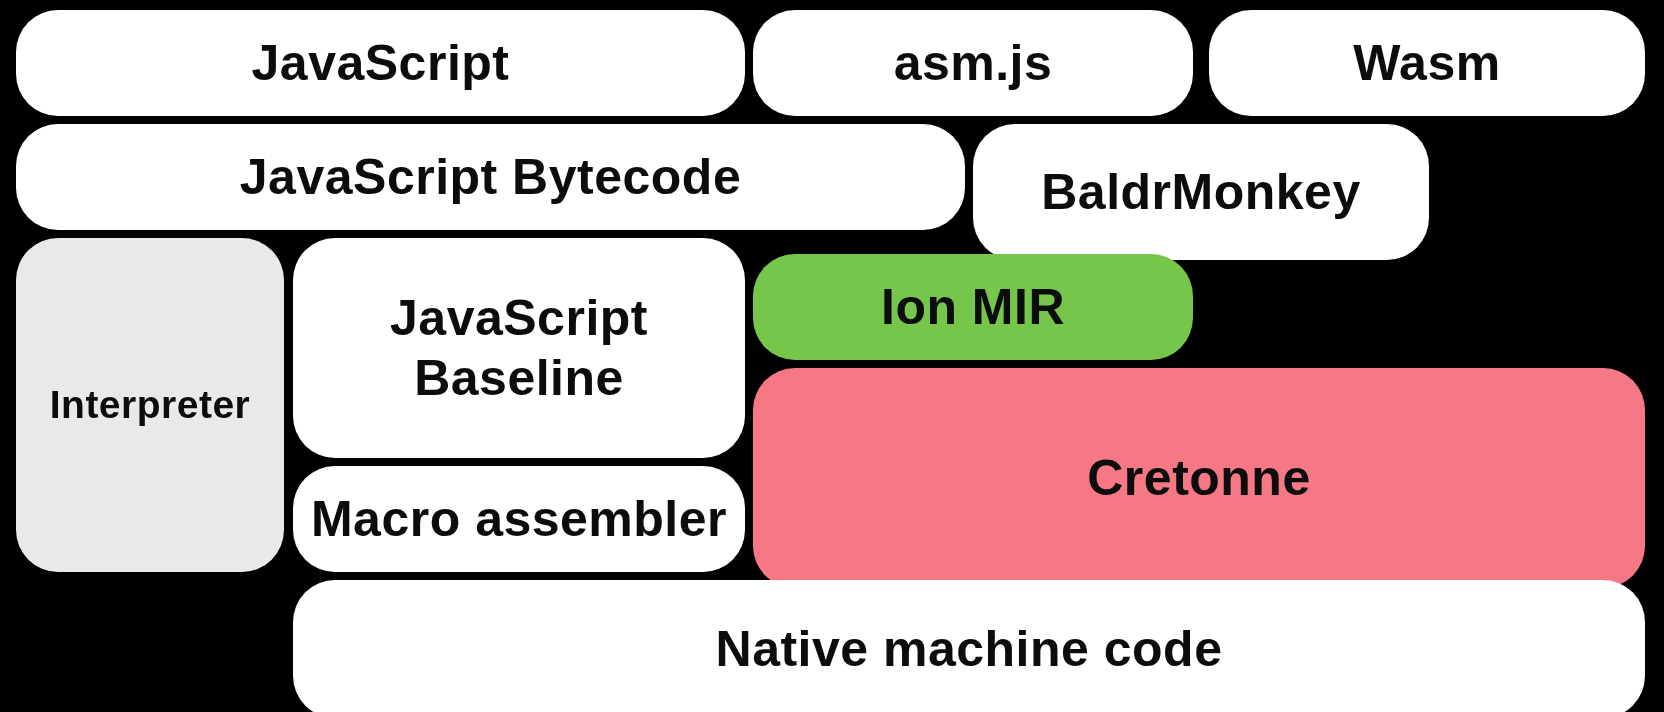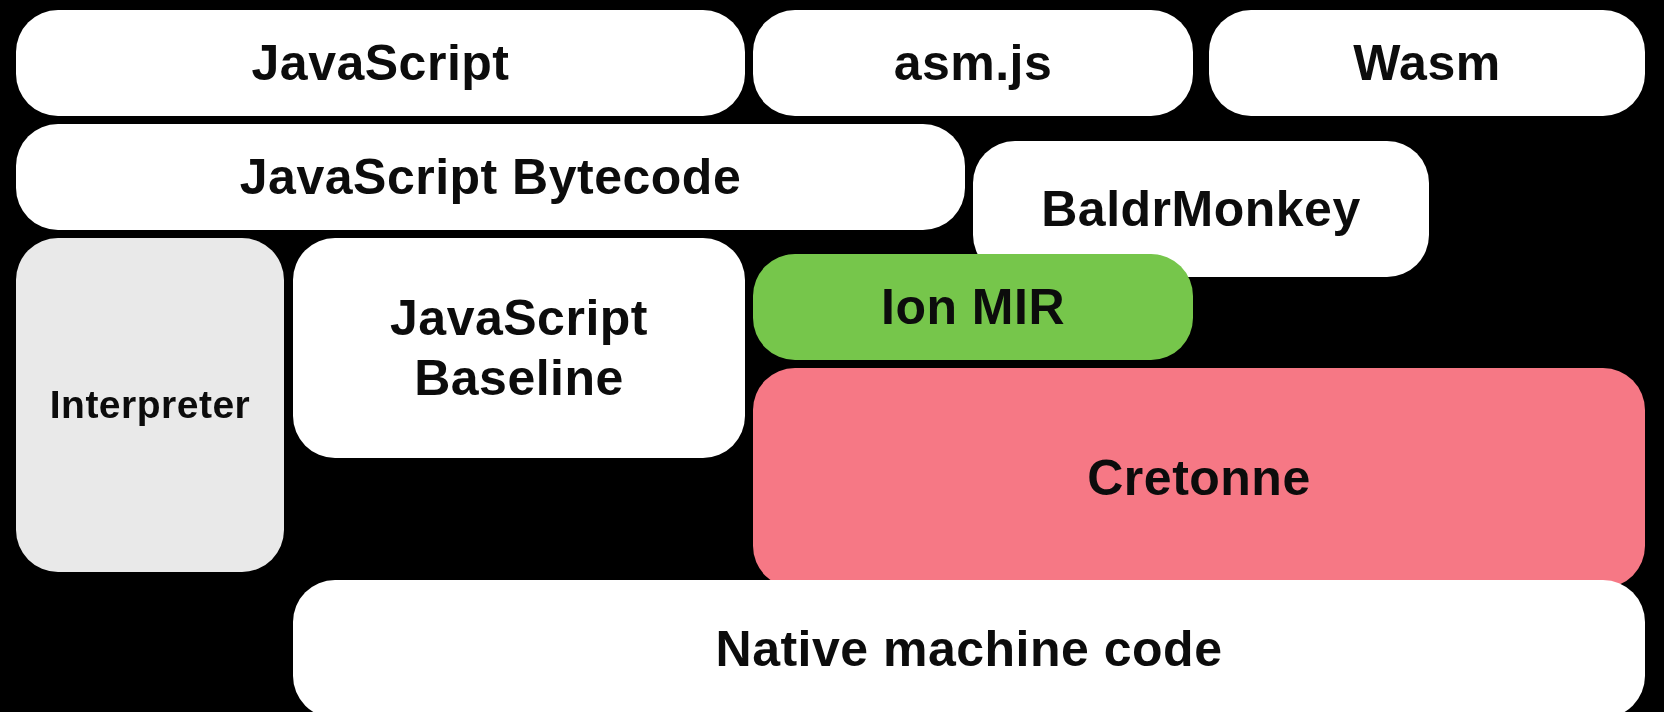--- a/index.html
+++ b/index.html
@@ -29,21 +29,21 @@
     line-height: 1.2;
     letter-spacing: 0.5px;
   }
   .node .label { padding: 0 14px; font-weight: bold; }
 
   
   .n-javascript   { left: 16px;   top: 10px;  width: 729px;  height: 106px; }
   .n-asmjs        { left: 753px;  top: 10px;  width: 440px;  height: 106px; }
   .n-wasm         { left: 1209px; top: 10px;  width: 436px;  height: 106px; }
   .n-bytecode     { left: 16px;   top: 124px; width: 949px;  height: 106px; }
-  .n-baldrmonkey  { left: 973px;  top: 141px; width: 456px;  height: 136px; }
+  .n-baldrmonkey  { left: 973px;  top: 124px; width: 456px;  height: 136px; }
   .n-interpreter  { left: 16px;   top: 238px; width: 268px;  height: 334px;
                     background: var(--c-interpreter-fill, #e9e9e9); font-size: 39px; }
   .n-baseline     { left: 293px;  top: 238px; width: 452px;  height: 220px; }
   .n-baseline .label { max-width: 330px; }
   .n-ionmir       { left: 753px;  top: 254px; width: 440px;  height: 106px;
                     background: var(--c-ion-mir-fill, #76c64b); }
   .n-cretonne     { left: 753px;  top: 368px; width: 892px;  height: 220px;
                     background: var(--c-cretonne-fill, #f67885); }
   .n-macro        { left: 293px;  top: 466px; width: 452px;  height: 106px; }
   .n-native       { left: 293px;  top: 580px; width: 1352px; height: 138px; }
@@ -82,18 +82,21 @@
   </div>
 
   <div class="node n-ionmir">
     <span class="label">Ion MIR</span>
   </div>
 
   <div class="node n-cretonne">
     <span class="label">Cretonne</span>
   </div>
 
+  <div class="node n-macro">
+    <span class="label">Macro assembler</span>
+  </div>
 
   <div class="node n-native">
     <span class="label">Native machine code</span>
   </div>
 
 </div>
 
 </body></html>

